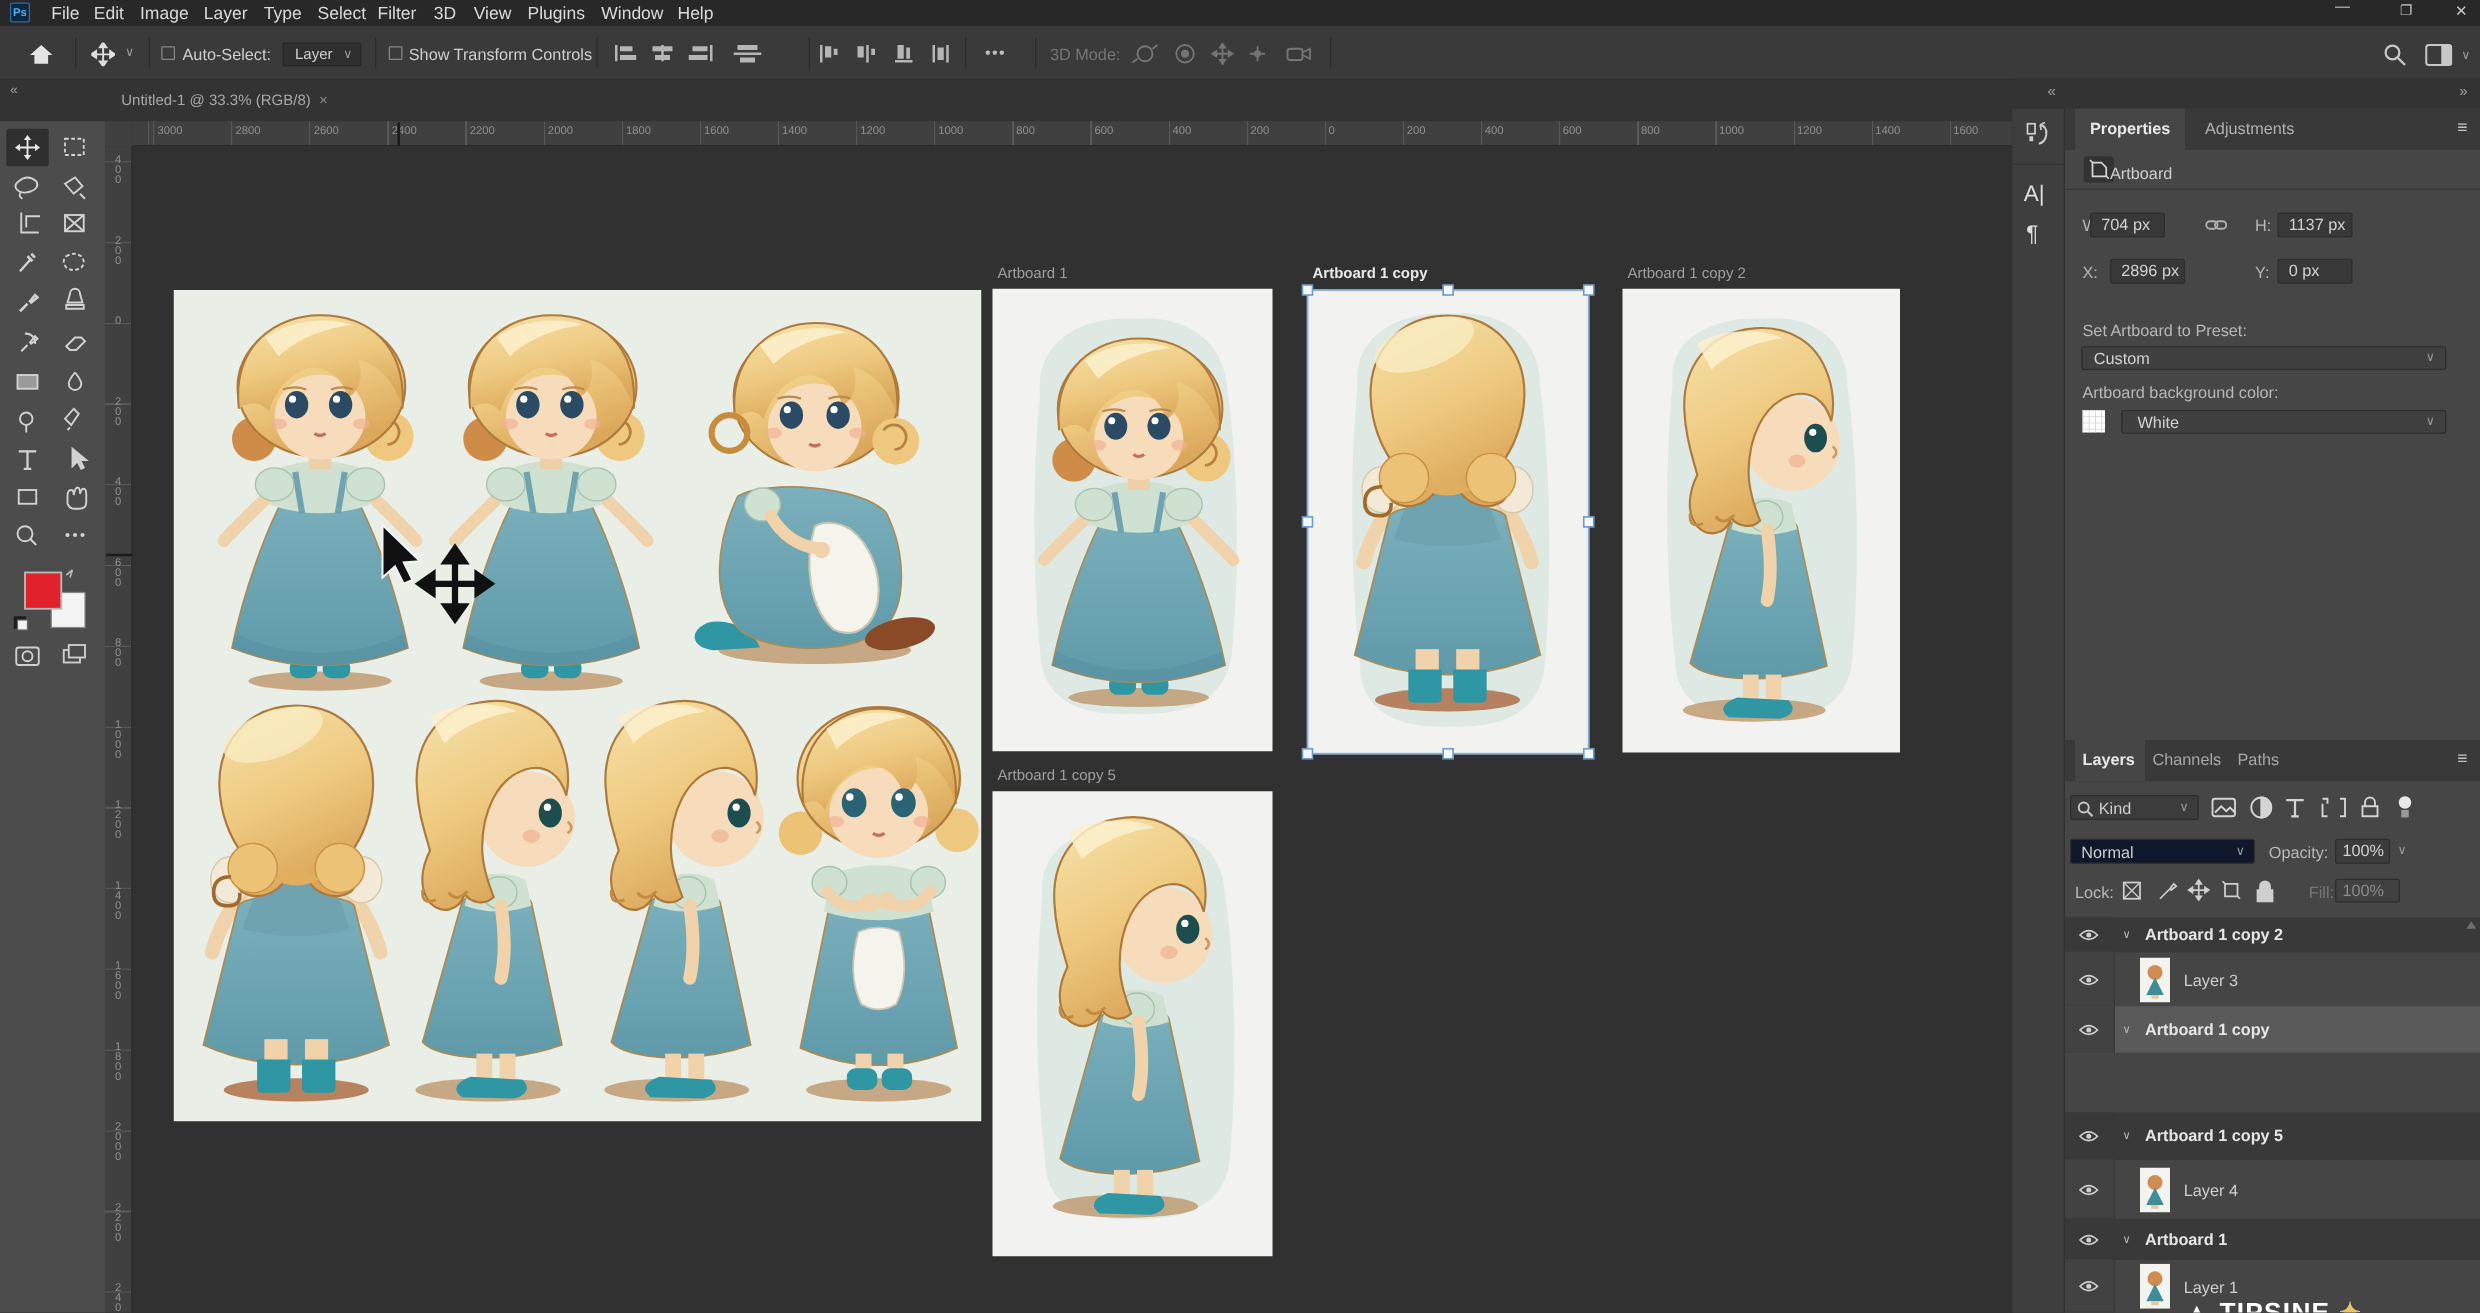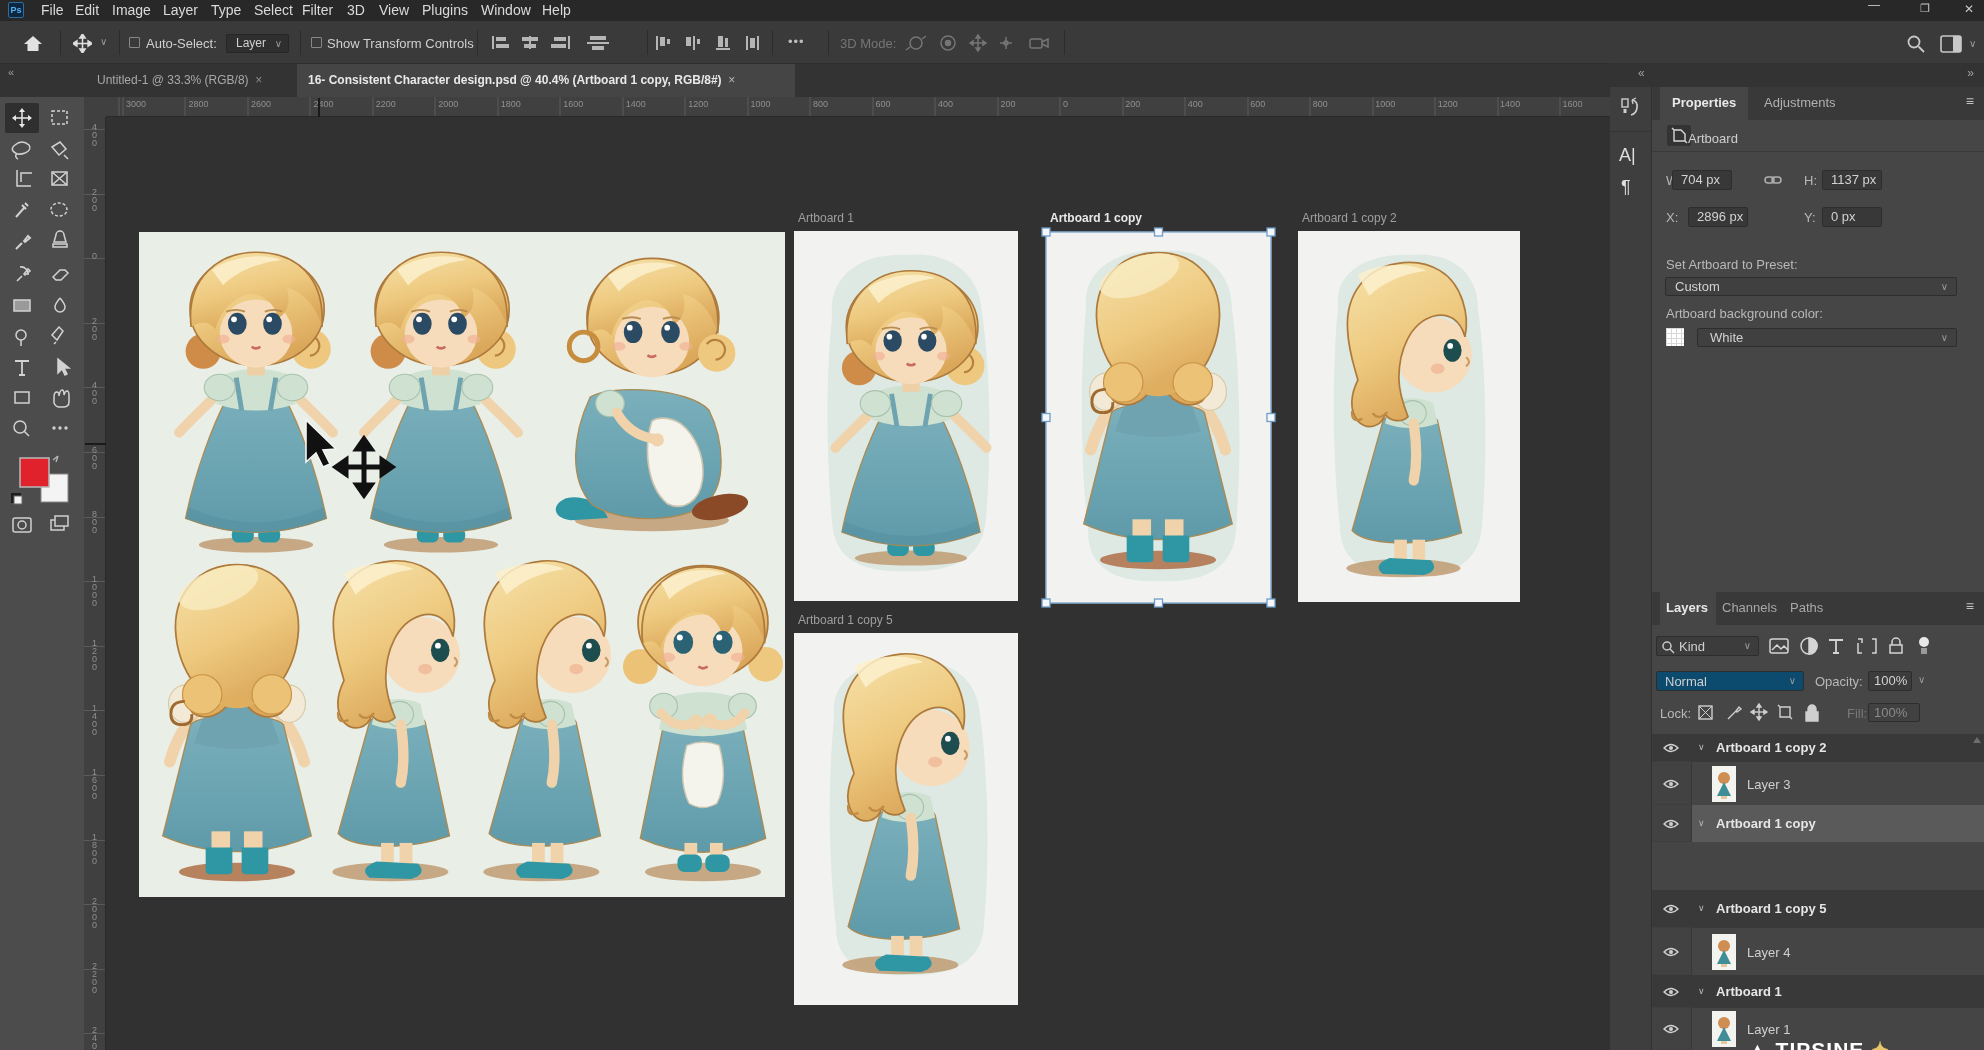--- a/index.html
+++ b/index.html
@@ -160,21 +160,20 @@
   <svg class="abs" style="left:1940px;top:14px" width="22" height="18" viewBox="0 0 22 18">
     <rect x="1" y="1" width="20" height="16" rx="2" fill="none" stroke="#c8c8c8" stroke-width="1.6"></rect>
     <rect x="13" y="1" width="8" height="16" fill="#c8c8c8"></rect>
   </svg>
   <span class="obtext" style="left:1969px;top:17px;color:#9a9a9a;font-size:10px">∨</span>
 </div>
 
 <div id="tabrow">
   <span style="position:absolute;left:8px;top:2px;color:#9f9f9f;font-size:11px">«</span>
   <div id="tab1">Untitled-1 @ 33.3% (RGB/8)&nbsp;&nbsp;<span style="color:#8b8b8b">×</span></div>
-  <div id="tab2">16- Consistent Character design.psd @ 40.4% (Artboard 1 copy, RGB/8#)&nbsp;&nbsp;<span style="color:#b5b5b5;font-weight:normal">×</span></div>
 </div>
 
 <div id="toolbar">
 <div class="tool tsel" style="left:5px;top:6px"></div>
 <svg width="84" height="560" viewBox="0 0 84 560" style="position:absolute;left:0;top:0">
 <g stroke="#d2d2d2" stroke-width="1.5" fill="none">
 
   <g transform="translate(22,21)" stroke="#e8e8e8">
     <line x1="-7" y1="0" x2="7" y2="0"></line>
             <line x1="0" y1="-7" x2="0" y2="7"></line>
@@ -562,21 +561,21 @@
         <circle cx="41" cy="11" r="8"></circle>
             <path d="M41,3 a8,8 0 0 1 0,16 z" fill="#d4d4d4"></path>
         <path d="M61,5 h14 M68,5 v13 M65,18 h6" stroke-width="1.8"></path>
         <path d="M90,4 h4 v4 M104,4 h4 v14 h-4 M90,8 v10 h4"></path>
         <path d="M124,10 v-3 a4,4 0 0 1 8,0 v3 M122,10 h12 v8 h-12 z"></path>
         <circle cx="156" cy="7" r="5" fill="#e8e8e8" stroke="none"></circle>
             <rect x="153" y="13" width="6" height="6" fill="#9a9a9a" stroke="none"></rect>
       </g>
     </svg>
 
-    <div class="inbox" style="left:4px;top:79px;width:148px;height:20px;background:#0c4a6e">
+    <div class="inbox" style="left:4px;top:79px;width:148px;height:20px;background:#0f172a">
       <span style="position:absolute;left:8px;top:2px;color:#cfcfcf">Normal</span>
       <span style="position:absolute;right:7px;top:3px;color:#9a9a9a;font-size:10px">∨</span>
     </div>
     <span class="plabel" style="left:163px;top:82px">Opacity:</span>
     <div class="inbox" style="left:216px;top:79px;width:44px;height:20px;line-height:18px;padding-left:5px;background:#3c3c3c">100%</div>
     <span style="position:absolute;left:266px;top:82px;color:#9a9a9a;font-size:10px">∨</span>
 
     <span class="plabel" style="left:8px;top:114px">Lock:</span>
     <svg style="position:absolute;left:44px;top:110px" width="130" height="22" viewBox="0 0 130 22">
       <g fill="none" stroke="#cfcfcf" stroke-width="1.4">

